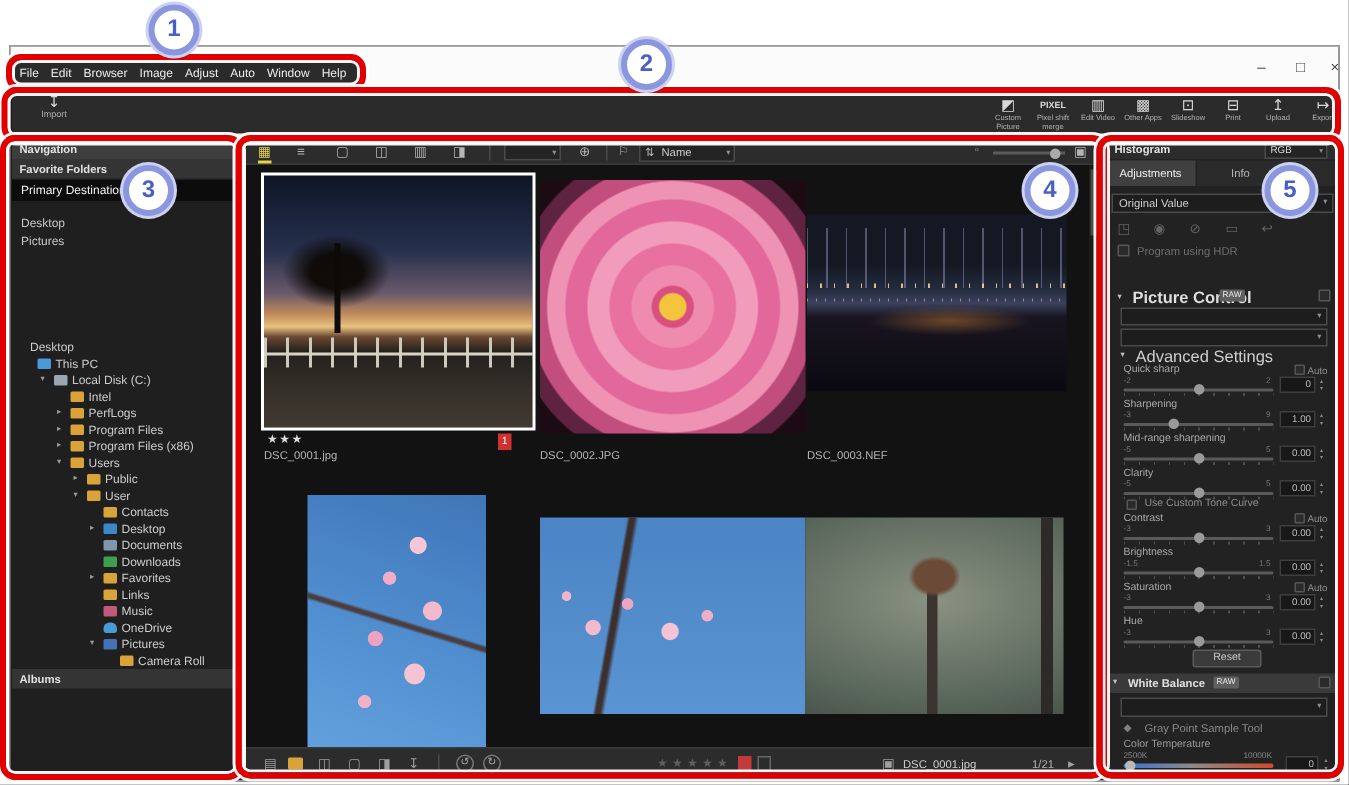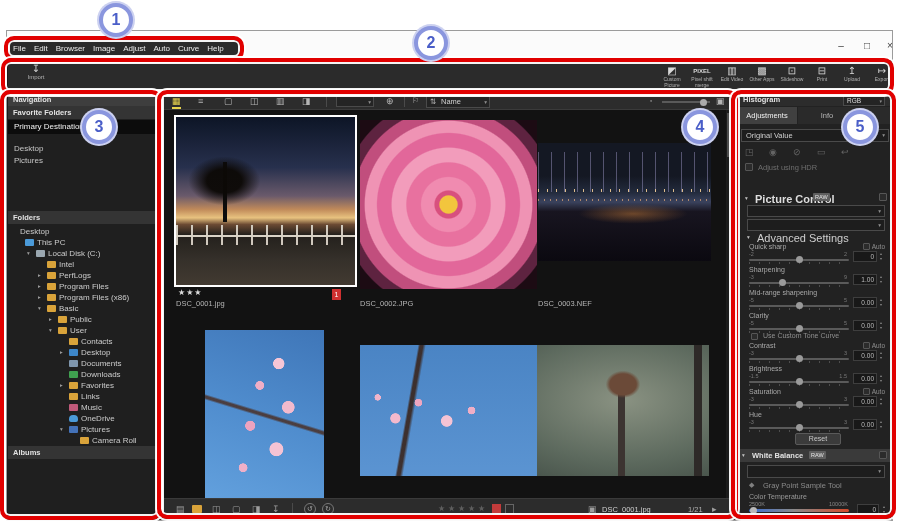--- a/index.html
+++ b/index.html
@@ -103,21 +103,21 @@
 <span class="abs winctl" style="left:858px">□</span>
 <span class="abs winctl" style="left:881px">×</span>
 
 <div class="abs" id="menubar">
   <span>File</span>
   <span>Edit</span>
   <span>Browser</span>
   <span>Image</span>
   <span>Adjust</span>
   <span>Auto</span>
-  <span>Curve</span>
+  <span>Window</span>
   <span>Help</span>
 </div>
 
 <div class="abs" id="toolbar">
   <div class="tb-item" style="left:6px;top:2px;width:44px">
     <span class="tb-icon">↧</span>
     <span class="tb-label" style="font-size:6px">Import</span>
   </div>
   <div id="tb-right">
     <div class="tb-act">
@@ -154,21 +154,20 @@
       </div>
   </div>
 </div>
 
 <div class="abs" id="sidebar">
   <div class="strip" style="top:13px">Favorite Folders</div>
   <div class="strip" style="top:0;background:#3e3e3e">Navigation</div>
   <div class="favitem" style="top:27px;height:14px;line-height:14px;background:#0c0c0c;color:#f0f0f0">Primary Destination</div>
   <div class="favitem" style="top:50px">Desktop</div>
   <div class="favitem" style="top:62px">Pictures</div>
-  <div class="strip" style="top:118px">Folders</div>
 
   <div class="trow" style="top:133px">
       <span style="left:12px">Desktop</span>
     </div>
   <div class="trow" style="top:144px">
       <span class="tico ic-pc" style="left:17px"></span>
       <span style="left:29px">This PC</span>
     </div>
   <div class="trow" style="top:155px">
       <span class="tarrow" style="left:19px">▾</span>
@@ -190,21 +189,21 @@
       <span style="left:51px">Program Files</span>
     </div>
   <div class="trow" style="top:199px">
       <span class="tarrow" style="left:30px">▸</span>
       <span class="tico ic-folder" style="left:39px"></span>
       <span style="left:51px">Program Files (x86)</span>
     </div>
   <div class="trow" style="top:210px">
       <span class="tarrow" style="left:30px">▾</span>
       <span class="tico ic-folder" style="left:39px"></span>
-      <span style="left:51px">Basic</span>
+      <span style="left:51px">Users</span>
     </div>
   <div class="trow" style="top:221px">
       <span class="tarrow" style="left:41px">▸</span>
       <span class="tico ic-folder" style="left:50px"></span>
       <span style="left:62px">Public</span>
     </div>
   <div class="trow" style="top:232px">
       <span class="tarrow" style="left:41px">▾</span>
       <span class="tico ic-folder" style="left:50px"></span>
       <span style="left:62px">User</span>
@@ -340,21 +339,21 @@
 
   <div class="pcombo" style="left:4px;top:36px;width:148px"><span>Original Value</span><span class="caret">▾</span></div>
 
   <span class="abs" style="left:8px;top:54px;font-size:9px;color:#646464">◳</span>
   <span class="abs" style="left:32px;top:54px;font-size:9px;color:#646464">◉</span>
   <span class="abs" style="left:56px;top:54px;font-size:9px;color:#646464">⊘</span>
   <span class="abs" style="left:80px;top:54px;font-size:9px;color:#646464">▭</span>
   <span class="abs" style="left:104px;top:54px;font-size:9px;color:#646464">↩</span>
 
   <span class="cb" style="left:8px;top:70px"></span>
-  <span class="abs" style="left:21px;top:70px;font-size:7.5px;color:#6e6e6e">Adjust using HDR</span>
+  <span class="abs" style="left:21px;top:70px;font-size:7.5px;color:#6e6e6e">Program using HDR</span>
 
 
   <span class="pn-caret" style="position:absolute;left:8px;top:100px;line-height:11px">▾</span>
   <span class="abs" style="left:18px;top:100px;font-size:11px;font-weight:bold;color:#dedede">Picture Control</span>
   <span class="badge" style="left:76px;top:100px">RAW</span>
   <span class="cb" style="left:142px;top:100px"></span>
   <div class="pcombo" style="left:10px;top:112px;width:138px;height:12px">
       <span class="caret">▾</span>
     </div>
   <div class="pcombo" style="left:10px;top:126px;width:138px;height:12px">

